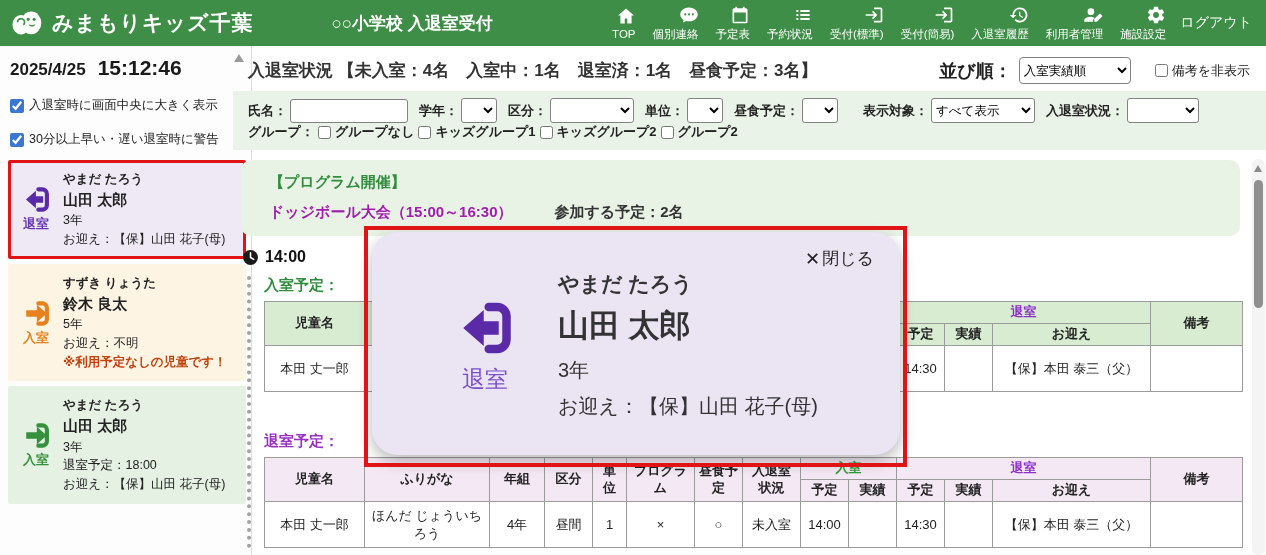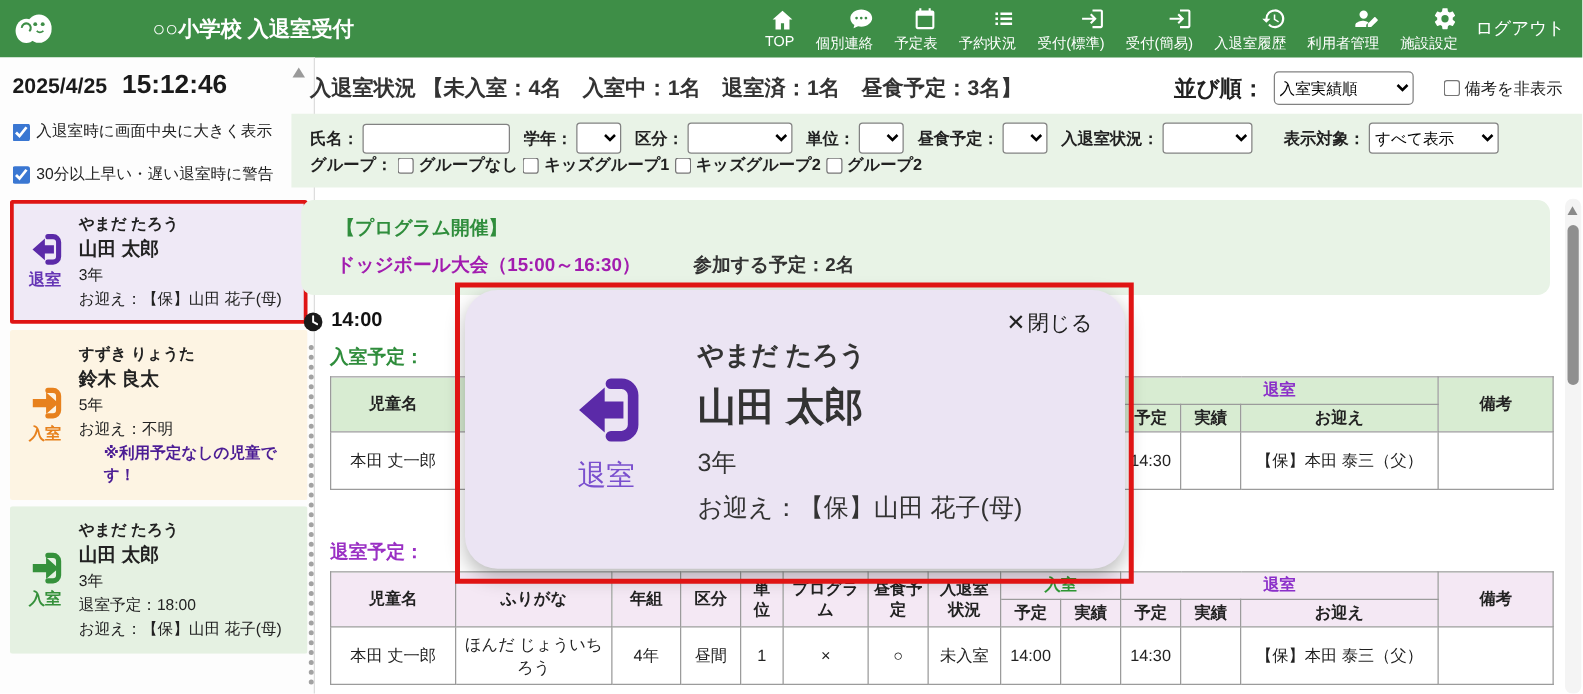--- a/index.html
+++ b/index.html
@@ -32,21 +32,21 @@
   .card.c-exit  { background:#efe9f6; }
   .card.c-warn  { background:#fdf4e3; }
   .card.c-enter { background:#e5f1e2; }
   .card-icon-col { width:46px; display:flex; flex-direction:column; align-items:center; justify-content:center; gap:1px; flex:none; }
   .card-icon-col svg { width:29px; height:29px; }
   .badge { font-size:13px; font-weight:bold; }
   .badge.p { color:#6535b5; } .badge.o { color:#e7811d; } .badge.g { color:#35913b; }
   .card-body { font-size:12.5px; line-height:1.5; color:#222; }
   .card-kana { font-weight:bold; }
   .card-name { font-weight:bold; font-size:15px; }
-  .warn-text { color:#4c1d95; font-weight:bold;margin-left:20px; }
+  .warn-text { color:#c2410c; font-weight:bold; }
   .side-scroll-up { position:absolute; top:8px; left:1px; width:0; height:0; border-left:5px solid transparent; border-right:5px solid transparent; border-bottom:8px solid #9a9a9a; }
 
   
   .main { position:absolute; top:0; left:233px; right:0; bottom:0; overflow:hidden; }
   .status-row { display:flex; align-items:center; padding:11px 10px 7px 15px; }
   .status-title { font-size:17px; font-weight:bold; color:#333; white-space:nowrap; }
   .sort-group { margin-left:auto; display:flex; align-items:center; gap:7px; }
   .sort-label { font-size:18px; font-weight:bold; }
   select { height:25px; border:1px solid #828282; border-radius:3px; background:#fff; font-size:12.5px; font-family:inherit; }
   .sort-select { width:112px; height:27px; border-radius:4px; }
@@ -115,20 +115,21 @@
 <div class="header">
   <div class="logo-wrap">
     <svg width="34" height="31" viewBox="0 0 28 26">
       <ellipse cx="9" cy="14" rx="7.2" ry="8.2" fill="#fff"></ellipse>
       <ellipse cx="17.5" cy="12.5" rx="8.5" ry="9.5" fill="#fff"></ellipse>
       <circle cx="15" cy="9.5" r="1.3" fill="#3e8e47"></circle>
       <circle cx="20" cy="9.5" r="1.3" fill="#3e8e47"></circle>
       <path d="M6 12a3 3 0 1 1 5 2.2" fill="none" stroke="#3e8e47" stroke-width="1.4"></path>
       <path d="M16 14q2 2 4.5 0" fill="none" stroke="#3e8e47" stroke-width="1.2"></path>
     </svg>
+    <span class="logo-text">みまもりキッズ千葉</span>
   </div>
   <div class="app-title">○○小学校 入退室受付</div>
 
   <div class="nav">
     <div class="nav-item">
       <svg viewBox="0 0 24 24">
           <path fill="#fff" d="M12 3 2.5 11.5h2.8V21h5.2v-6h3v6h5.2v-9.5h2.8z"></path>
         </svg>
       <span class="nav-label">TOP</span>
     </div>
@@ -296,29 +297,29 @@
           <select class="sel-s"><option></option></select>
         </div>
         <div class="f-item">
           <span class="f-label">単位：</span>
           <select class="sel-xs"><option></option></select>
         </div>
         <div class="f-item">
           <span class="f-label">昼食予定：</span>
           <select class="sel-xs"><option></option></select>
         </div>
-        <div class="f-item">
-          <span class="f-label">入退室状況：</span>
-          <select class="sel-m"><option></option></select>
-        </div>
         <div class="f-item" style="margin-left:14px;">
           <span class="f-label">表示対象：</span>
           <select class="sel-l">
             <option>すべて表示</option>
           </select>
+        </div>
+        <div class="f-item">
+          <span class="f-label">入退室状況：</span>
+          <select class="sel-m"><option></option></select>
         </div>
       </div>
       <div class="filter-row2">
         <span class="f-label">グループ：</span>
         <label class="grp-item">
           <input type="checkbox" style="">
           <span>グループなし</span>
         </label>
         <label class="grp-item">
           <input type="checkbox" style="">

